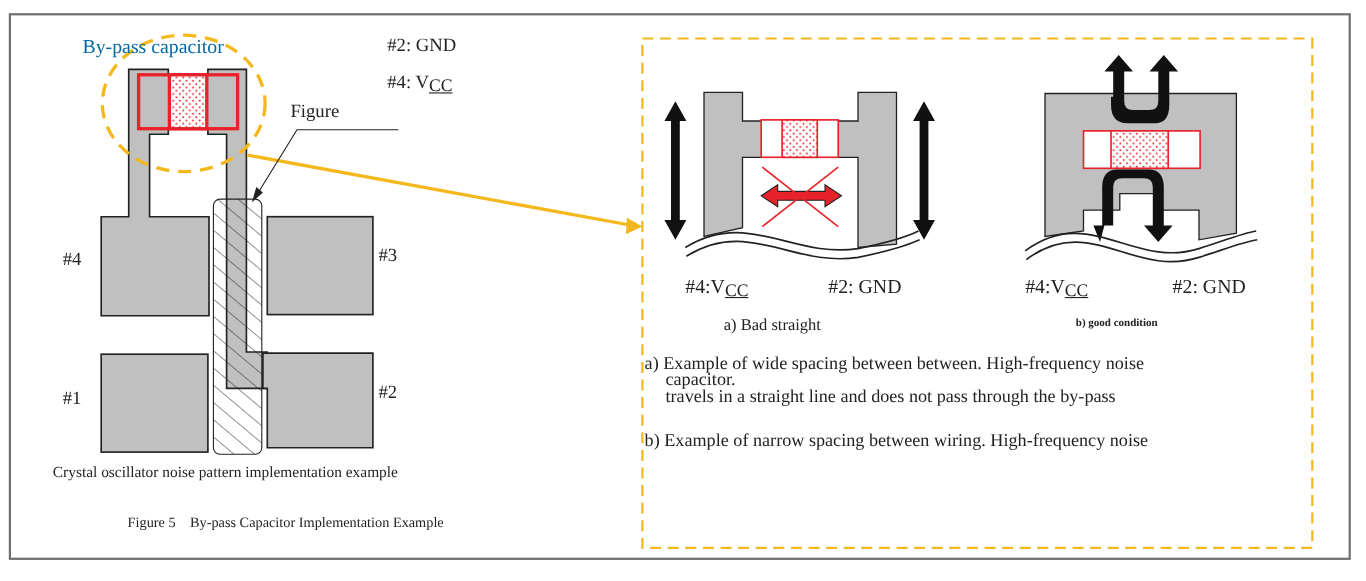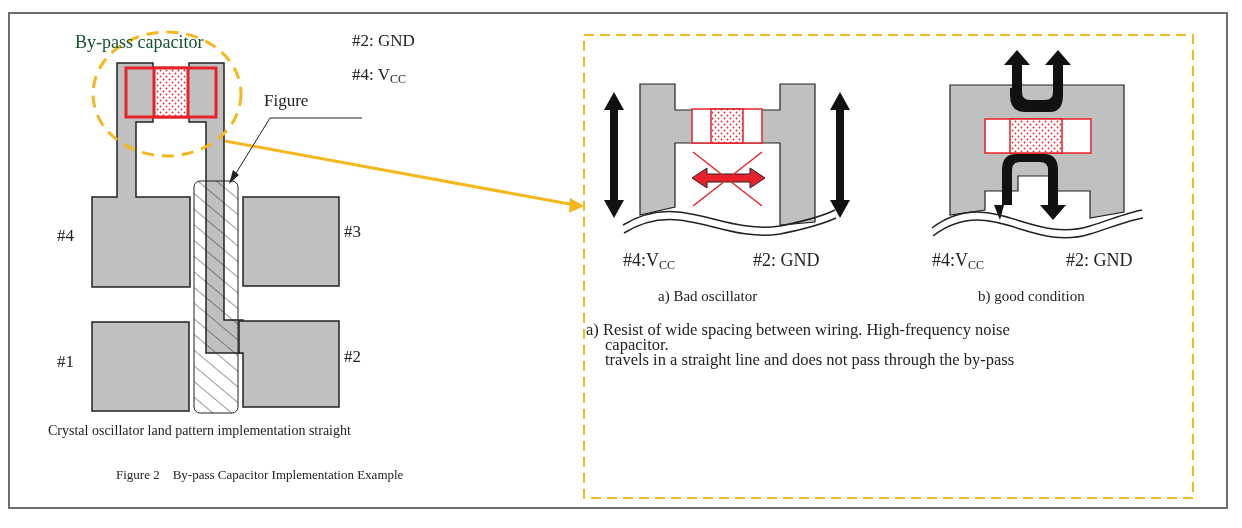--- a/index.html
+++ b/index.html
@@ -1,25 +1,25 @@
 <!DOCTYPE html>
 <html><head>
 <meta charset="utf-8">
 <style>
   html, body { margin:0; padding:0; background:#ffffff; }
   body { width:1242px; height:528px; position:relative; overflow:hidden; font-family:"Liberation Serif", serif; color:#222; }
   .frame { position:absolute; left:8px; top:12px; width:1220px; height:497px; border:2px solid #6e6e6e; box-sizing:border-box; }
   svg { position:absolute; left:0; top:0; }
   .txt { position:absolute; white-space:nowrap; }
-  .red { color:#14532d; }
+  .red { color:#0369a1; }
   .label-md { font-size:17px; }
   .caption { font-size:14px; }
   .desc { position:absolute; font-size:16.5px; line-height:15px; }
   .desc .indent { padding-left:19px; display:block; }
-  sub { font-size:12px; vertical-align:-3px; }
+  sub { font-size:16px; vertical-align:-3px;text-decoration:underline; }
 </style>
 </head>
 <body>
 
 <div class="frame"></div>
 
 <svg width="1242" height="528" viewBox="0 0 1242 528">
   <defs>
     <pattern id="dots" width="6" height="6" patternUnits="userSpaceOnUse">
       <rect width="6" height="6" fill="#fff"></rect>
@@ -90,30 +90,31 @@
 </svg>
 
 <div class="txt red label-md" style="left:75px;top:32px;font-size:18px;">By-pass capacitor</div>
 <div class="txt label-md" style="left:352px;top:31px;">#2: GND</div>
 <div class="txt label-md" style="left:352px;top:65px;"><span>#4: V</span><sub>CC</sub></div>
 <div class="txt label-md" style="left:264px;top:91px;">Figure</div>
 <div class="txt label-md" style="left:57px;top:226px;">#4</div>
 <div class="txt label-md" style="left:344px;top:222px;">#3</div>
 <div class="txt label-md" style="left:57px;top:352px;">#1</div>
 <div class="txt label-md" style="left:344px;top:347px;">#2</div>
-<div class="txt caption" style="left:48px;top:423px;">Crystal oscillator land pattern implementation straight</div>
-<div class="txt" style="left:116px;top:467px;font-size:13px;white-space:pre;">Figure 2    By-pass Capacitor Implementation Example</div>
+<div class="txt caption" style="left:48px;top:423px;">Crystal oscillator noise pattern implementation example</div>
+<div class="txt" style="left:116px;top:467px;font-size:13px;white-space:pre;">Figure 5    By-pass Capacitor Implementation Example</div>
 
 <div class="txt label-md" style="left:623px;top:250px;font-size:18px;"><span>#4:V</span><sub>CC</sub></div>
 <div class="txt label-md" style="left:753px;top:250px;font-size:18px;">#2: GND</div>
-<div class="txt" style="left:658px;top:288px;font-size:15px;">a) Bad oscillator</div>
+<div class="txt" style="left:658px;top:288px;font-size:15px;">a) Bad straight</div>
 
 <div class="txt label-md" style="left:932px;top:250px;font-size:18px;"><span>#4:V</span><sub>CC</sub></div>
 <div class="txt label-md" style="left:1066px;top:250px;font-size:18px;">#2: GND</div>
-<div class="txt" style="left:978px;top:288px;font-size:15px;">b) good condition</div>
+<div class="txt" style="left:978px;top:288px;font-size:10px;font-weight:bold;">b) good condition</div>
 
 <div class="desc" style="left:586px;top:322px;width:600px;">
-  <span style="display:block">a) Resist of wide spacing between wiring. High-frequency noise</span>
+  <span style="display:block">a) Example of wide spacing between between. High-frequency noise</span>
   <span class="indent">capacitor.</span>
   <span class="indent">travels in a straight line and does not pass through the by-pass</span>
 </div>
 <div class="desc" style="left:586px;top:392px;width:600px;">
+  <span style="display:block">b) Example of narrow spacing between wiring. High-frequency noise</span>
 </div>
 
 </body></html>

